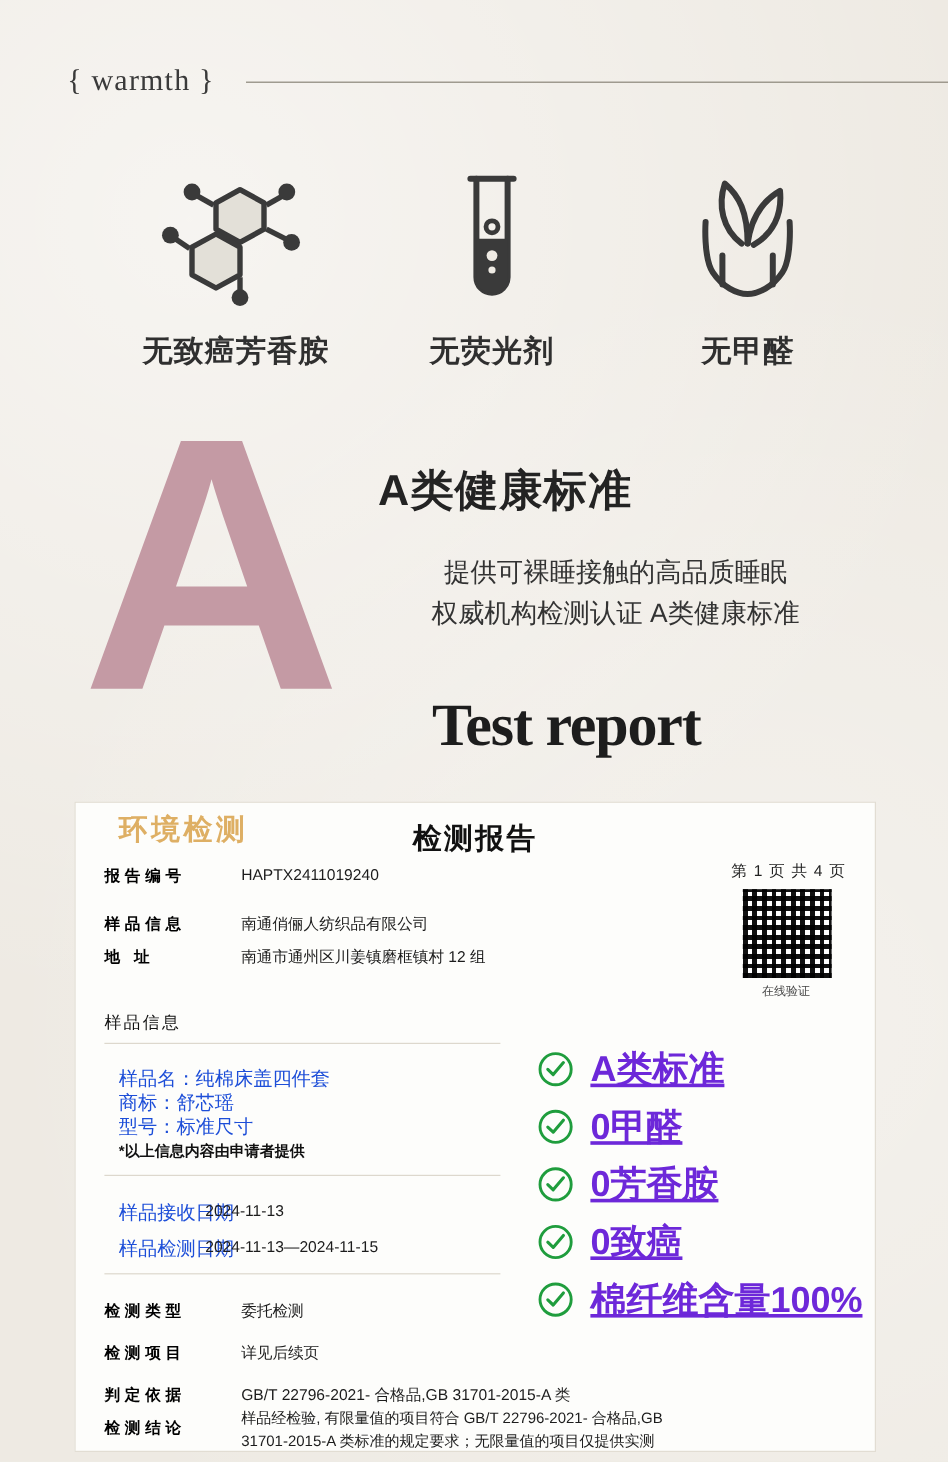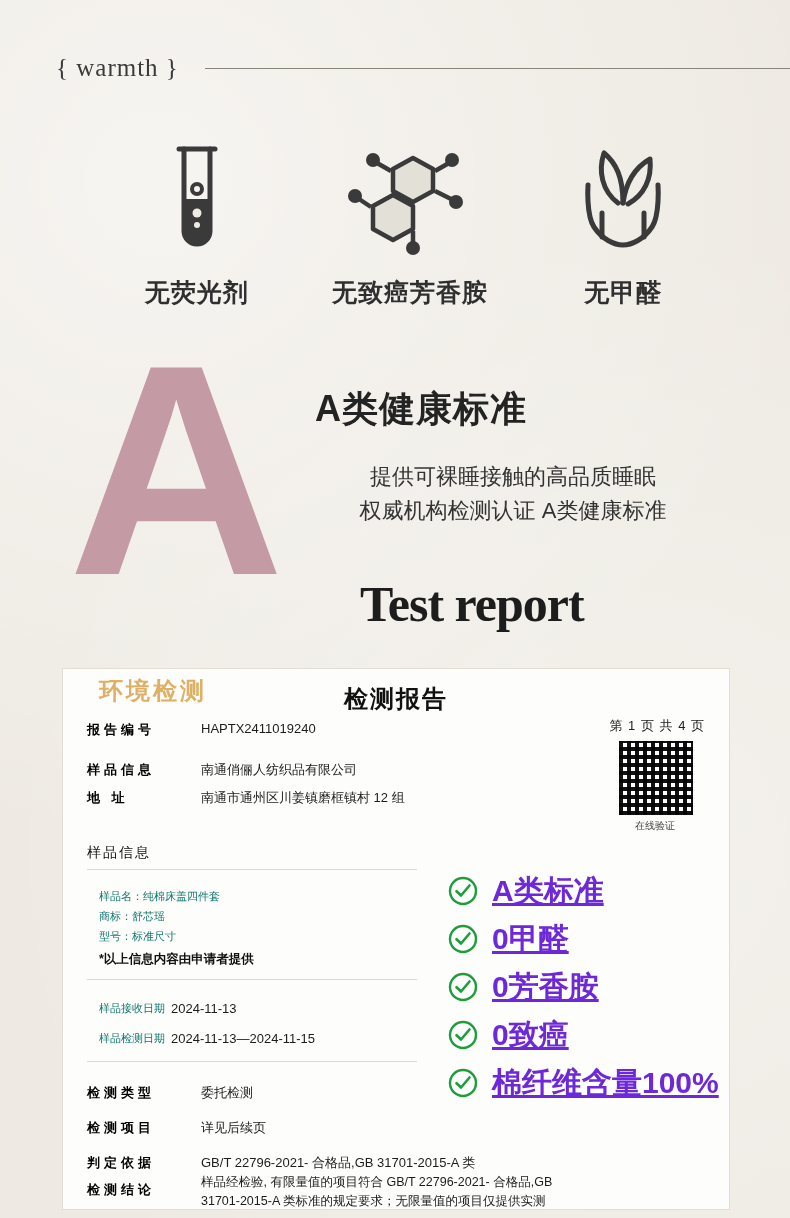--- a/index.html
+++ b/index.html
@@ -193,22 +193,22 @@
     position: absolute;
     left: 24px;
     font-weight: 400;
     font-size: 14px;
     letter-spacing: 2px;
     color: #111;
   }
   .rep-sub {
     position: absolute;
     left: 36px;
-    font-size: 11px;
-    color: #0f766e;
+    font-size: 16px;
+    color: #1d4ed8;
   }
   .rep-sub-b {
     position: absolute;
     left: 36px;
     font-size: 12.5px;
     font-weight: 700;
     color: #111;
   }
   .hr-light {
     position: absolute;
@@ -255,36 +255,20 @@
 <body>
 
 <div class="page">
 
   <div class="header">
     <div class="brand-tag">{ warmth }</div>
     <div class="header-rule"></div>
   </div>
 
   <div class="features">
-
-    <div class="feature">
-      <div class="ico">
-        <svg width="92" height="118" viewBox="0 0 92 118">
-          <g fill="none" stroke="#3a3a3a" stroke-width="5" stroke-linecap="round" stroke-linejoin="round">
-            <path d="M28 8 h36"></path>
-            <path d="M33 8 v82 a13 13 0 0 0 26 0 V8"></path>
-          </g>
-          <path d="M33 58 h26 v32 a13 13 0 0 1 -26 0 z" fill="#3a3a3a"></path>
-          <circle cx="46" cy="48" r="5" fill="none" stroke="#3a3a3a" stroke-width="4"></circle>
-          <circle cx="46" cy="72" r="4.5" fill="#efebe4"></circle>
-          <circle cx="46" cy="84" r="3" fill="#efebe4"></circle>
-        </svg>
-      </div>
-      <div class="cap">无荧光剂</div>
-    </div>
 
     <div class="feature">
       <div class="ico">
         <svg width="126" height="118" viewBox="0 0 126 118">
           <g fill="none" stroke="#3a3a3a" stroke-width="4.5" stroke-linejoin="round">
             <polygon points="46,28 66,17 86,28 86,50 66,61 46,50" fill="#e3e0d8"></polygon>
             <polygon points="46,54 66,65 66,88 46,99 26,88 26,65" fill="#e3e0d8"></polygon>
             <path d="M30,22 L44,30"></path>
             <path d="M88,30 L102,22"></path>
             <path d="M88,50 L104,58"></path>
@@ -298,20 +282,36 @@
             <circle cx="66" cy="107" r="7"></circle>
             <circle cx="8" cy="55" r="7"></circle>
           </g>
         </svg>
       </div>
       <div class="cap">无致癌芳香胺</div>
     </div>
 
     <div class="feature">
       <div class="ico">
+        <svg width="92" height="118" viewBox="0 0 92 118">
+          <g fill="none" stroke="#3a3a3a" stroke-width="5" stroke-linecap="round" stroke-linejoin="round">
+            <path d="M28 8 h36"></path>
+            <path d="M33 8 v82 a13 13 0 0 0 26 0 V8"></path>
+          </g>
+          <path d="M33 58 h26 v32 a13 13 0 0 1 -26 0 z" fill="#3a3a3a"></path>
+          <circle cx="46" cy="48" r="5" fill="none" stroke="#3a3a3a" stroke-width="4"></circle>
+          <circle cx="46" cy="72" r="4.5" fill="#efebe4"></circle>
+          <circle cx="46" cy="84" r="3" fill="#efebe4"></circle>
+        </svg>
+      </div>
+      <div class="cap">无荧光剂</div>
+    </div>
+
+    <div class="feature">
+      <div class="ico">
         <svg width="118" height="118" viewBox="0 0 118 118">
           <g fill="none" stroke="#3a3a3a" stroke-width="5" stroke-linecap="round" stroke-linejoin="round">
             <path d="M59 62 C59 36, 52 22, 40 12 C34 30, 38 50, 54 62"></path>
             <path d="M59 62 C62 40, 72 26, 86 18 C88 38, 80 54, 64 63"></path>
             <path d="M24 44 C24 44, 22 74, 30 86 C38 98, 50 104, 59 104 C68 104, 80 98, 88 86 C96 74, 94 44, 94 44"></path>
             <path d="M38 72 L38 96"></path>
             <path d="M80 72 L80 96"></path>
           </g>
         </svg>
       </div>

